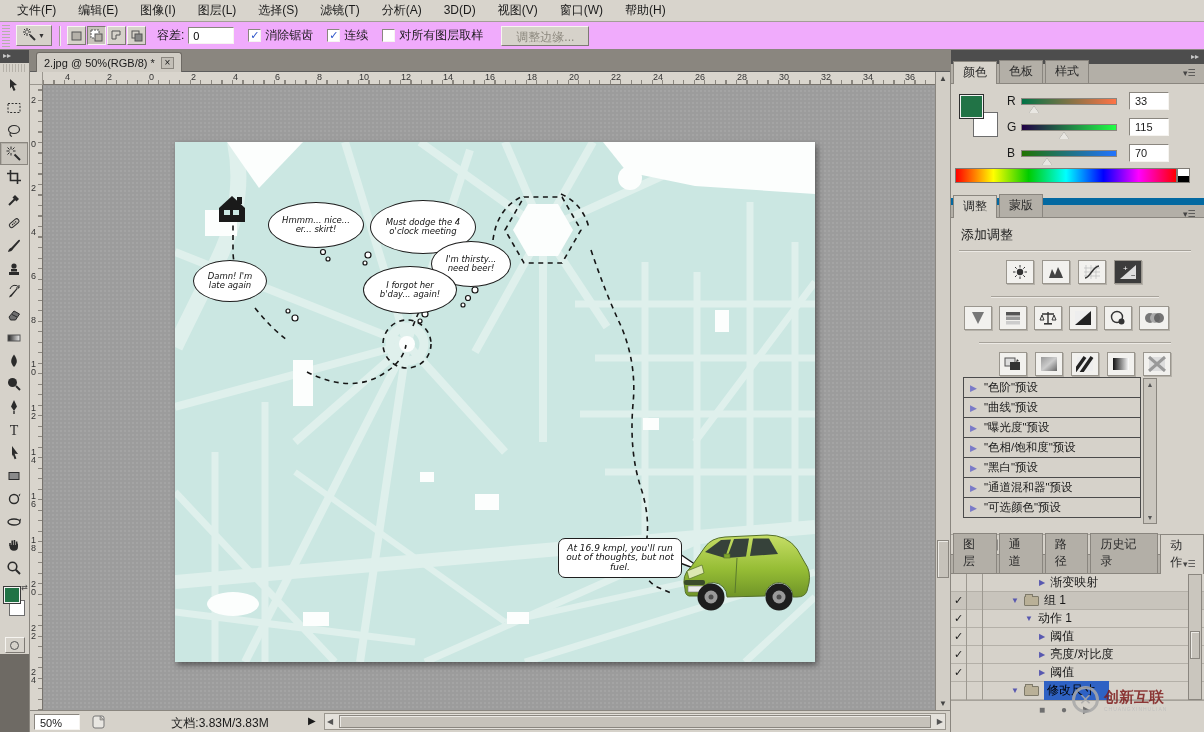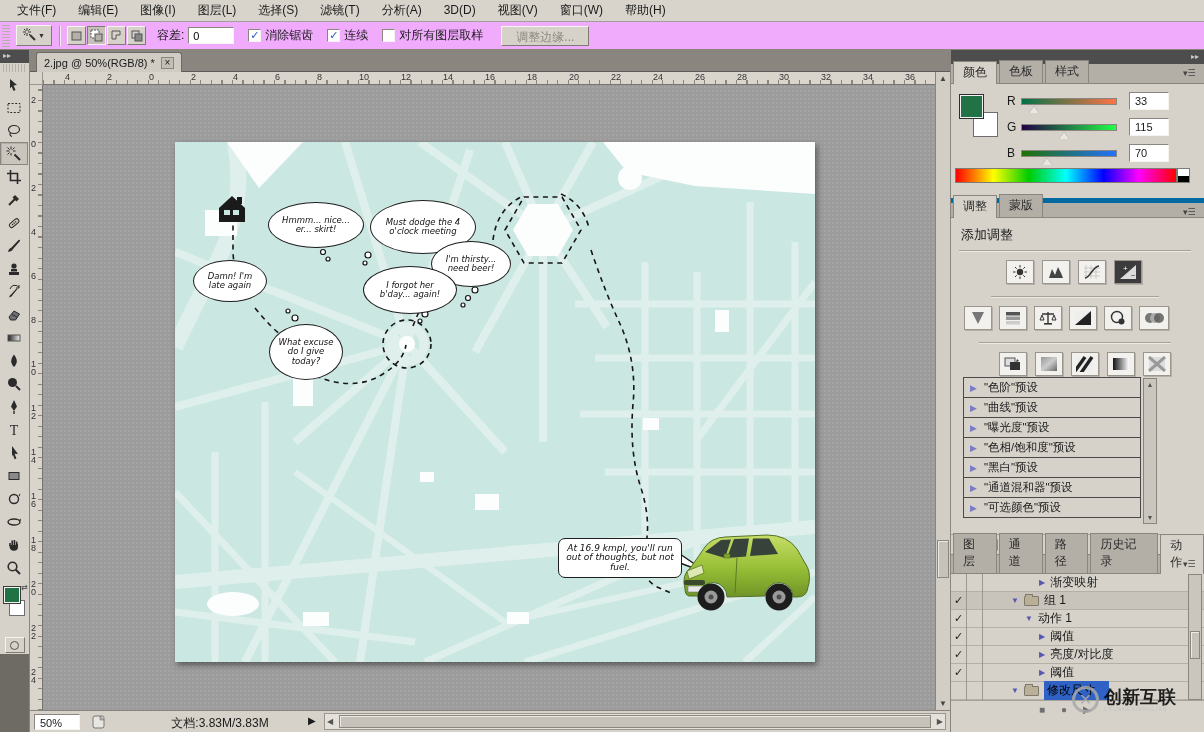--- a/index.html
+++ b/index.html
@@ -122,21 +122,21 @@
   #status-icon { position:absolute; left:62px; top:4px; }
   #doc-size { position:absolute; left:110px; top:4px; width:160px; text-align:center; font-size:12px; }
   #status-arrow { position:absolute; left:278px; top:4px; font-size:10px; }
   #hscroll { position:absolute; left:294px; top:2px; width:622px; height:17px; background:#e4e1db; border:1px solid #9a968e; }
   #hscroll .arrow { position:absolute; top:1px; font-size:8px; color:#555; line-height:14px; }
   #hscroll .thumb { position:absolute; left:14px; top:1px; width:592px; height:13px; }
 
   
   #watermark { position:absolute; left:1072px; top:686px; display:flex; align-items:center; gap:5px; z-index:9; opacity:.85; }
   #watermark .logo { width:27px; height:27px; border:3px solid #a8a8a8; border-radius:50%; color:#a8a8a8; font-weight:bold; font-size:16px; line-height:21px; text-align:center; }
-  #watermark .wtxt { font-size:18px; font-weight:bold; color:#000000; line-height:18px; }
+  #watermark .wtxt { font-size:15px; font-weight:bold; color:#7f1d1d; line-height:18px; }
   #watermark .wsub { font-size:5px; letter-spacing:1px; color:#bdbdbd; }
 </style>
 </head>
 <body>
 
 <div id="menubar">
 
 <span class="menu-item">文件(F)</span>
     <span class="menu-item">编辑(E)</span>
     <span class="menu-item">图像(I)</span>
@@ -468,21 +468,20 @@
       </g>
 
       <polygon points="505,412 534,432 505,421" fill="#fff" stroke="#161616" stroke-width="1.4"></polygon>
     </svg>
 
     <div class="bubble" id="bubble-1" style="left:18px;top:118px;width:74px;height:42px">Damn! I'm late again</div>
     <div class="bubble" id="bubble-2" style="left:93px;top:60px;width:96px;height:46px">Hmmm... nice... er... skirt!</div>
     <div class="bubble" id="bubble-3" style="left:195px;top:58px;width:106px;height:54px">Must dodge the 4 o'clock meeting</div>
     <div class="bubble" id="bubble-5" style="left:256px;top:99px;width:80px;height:46px">I'm thirsty... need beer!</div>
     <div class="bubble" id="bubble-4" style="left:188px;top:124px;width:94px;height:48px">I forgot her b'day... again!</div>
-    <div class="bubble" id="bubble-6" style="left:94px;top:182px;width:74px;height:56px">What excuse do I give today?</div>
     <div class="bubble" id="bubble-7" style="left:383px;top:396px;width:124px;height:40px">At 16.9 kmpl, you'll run out of thoughts, but not fuel.</div>
 
     <div id="car">
       <svg width="138" height="94" viewBox="0 0 138 94">
         <defs>
             <linearGradient id="carG" x1="0" y1="0" x2="0" y2="1">
               <stop offset="0" stop-color="#c6de66"></stop>
               <stop offset="0.55" stop-color="#96bd35"></stop>
               <stop offset="1" stop-color="#6f9427"></stop>
             </linearGradient>
@@ -546,21 +545,21 @@
         </span>
       <span class="val inset">70</span>
     </div>
     <div id="ramp"></div>
     <div id="ramp-ends">
         <div class="w"></div>
         <div class="b"></div>
       </div>
   </div>
 
-  <div class="tabrow" style="border-top:5px solid #0369a1">
+  <div class="tabrow" style="border-top:7px solid #0369a1">
     <span class="ptab active">调整</span>
     <span class="ptab">蒙版</span>
     <span class="pmenu">▾☰</span>
   </div>
   <div id="adj-content">
     <div id="add-adjust">添加调整</div>
     <div class="hr" style="left:8px;top:32px;width:232px"></div>
 
     <div class="adj" style="left:55px;top:42px">
         <svg width="18" height="16">

